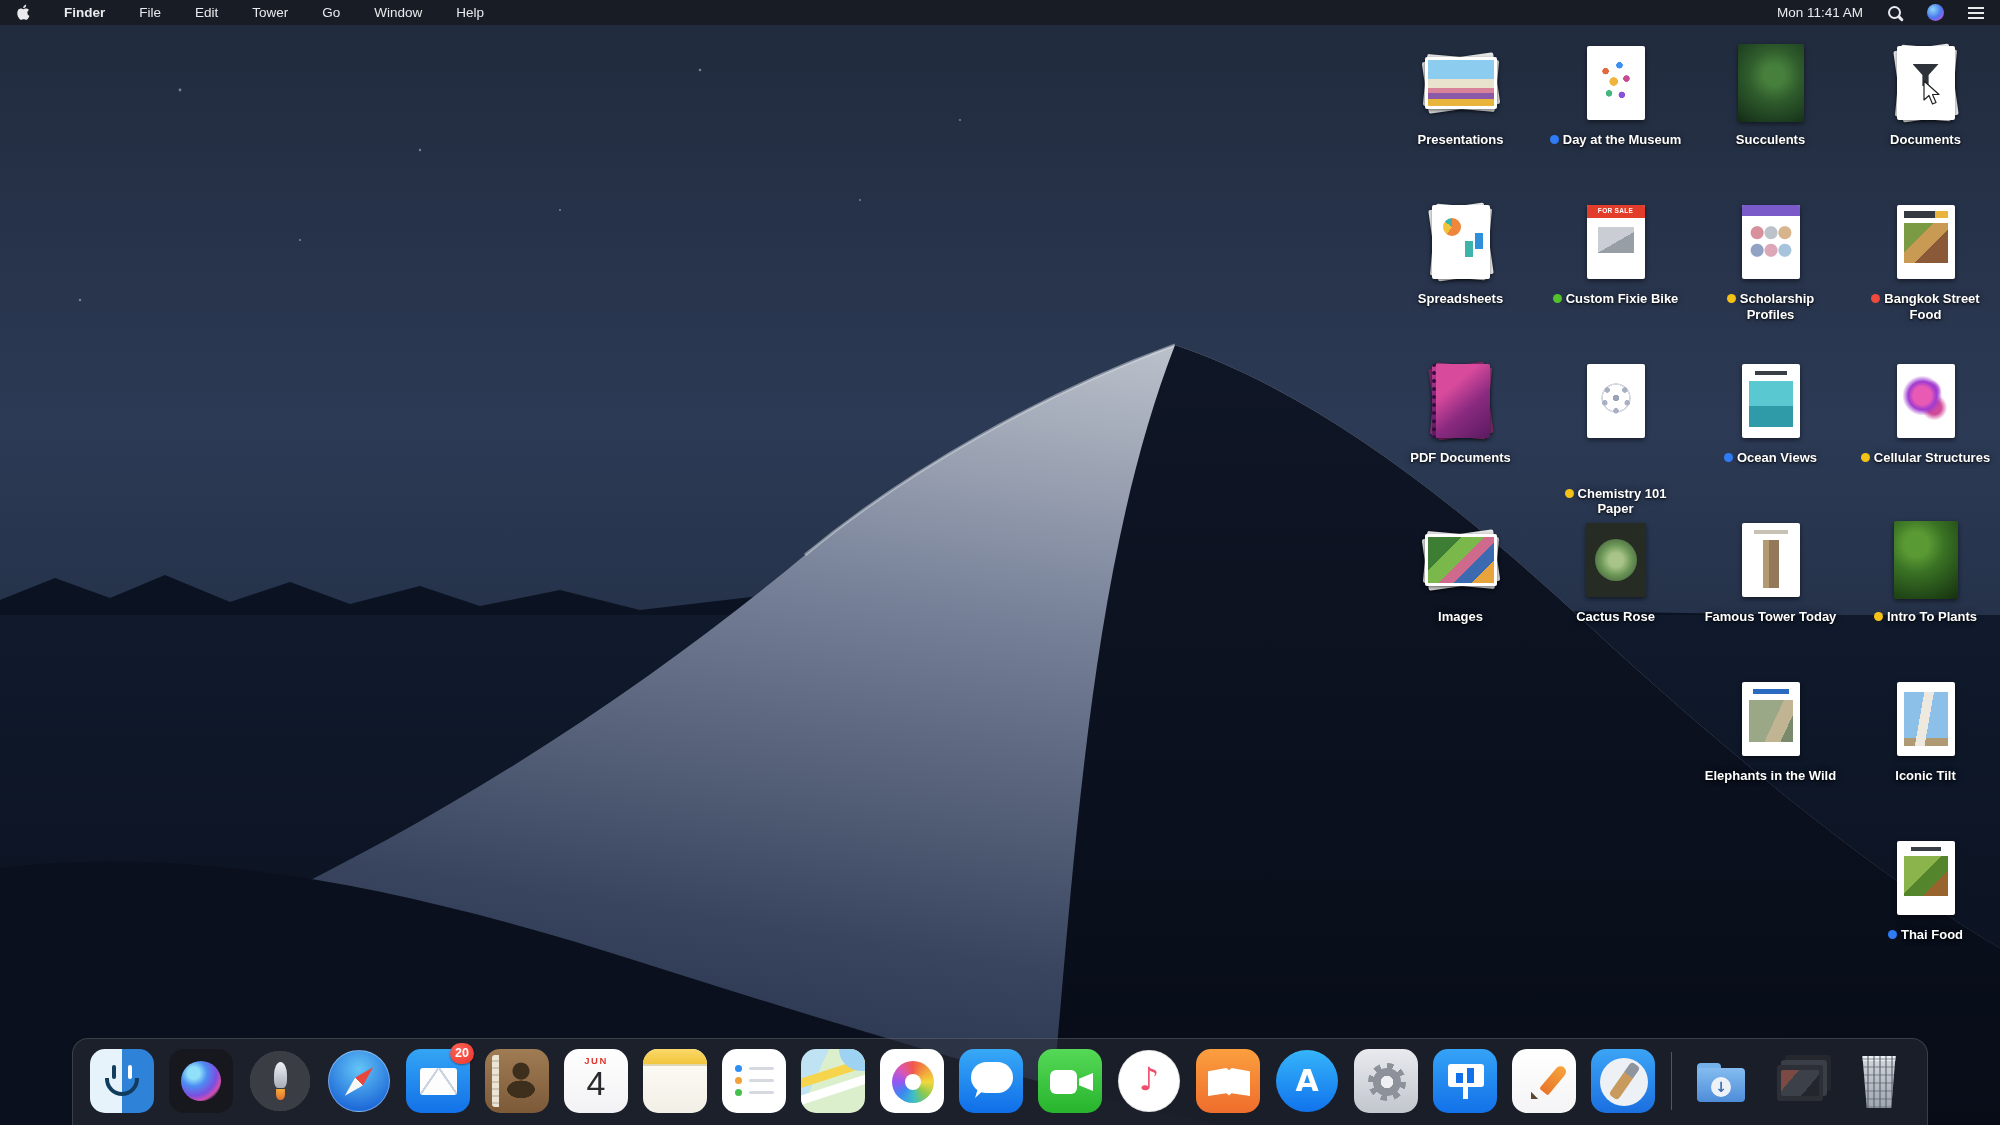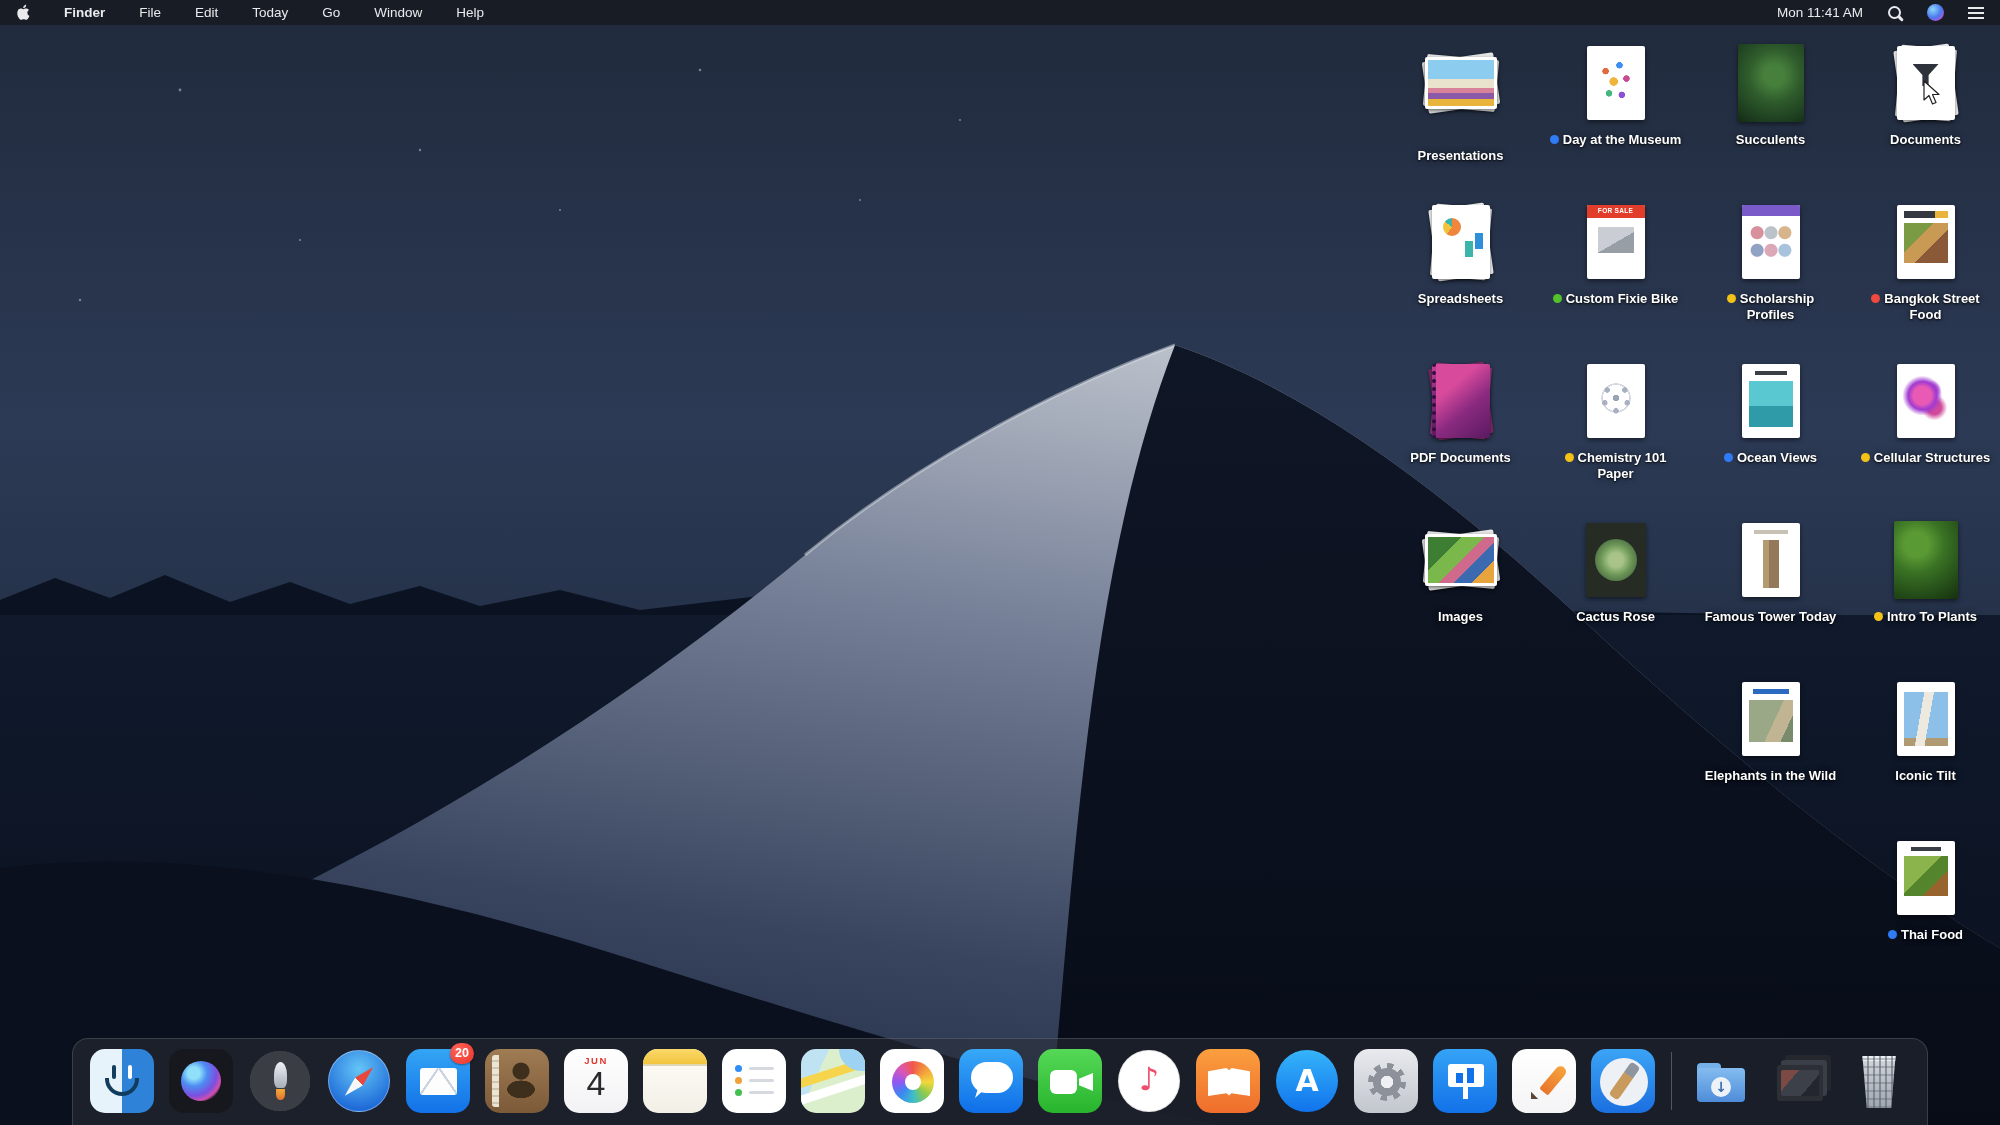--- a/index.html
+++ b/index.html
@@ -322,36 +322,36 @@
     <div class="mb-left">
       <span class="apple">
         <svg width="14" height="17" viewBox="0 0 14 18">
           <path fill="#e8eaee" d="M11.6 9.4c0-2 1.6-3 1.7-3-.9-1.4-2.4-1.6-2.9-1.6-1.2-.1-2.4.7-3 .7-.6 0-1.6-.7-2.6-.7-1.3 0-2.6.8-3.2 2-1.4 2.4-.4 6 1 8 .7 1 1.5 2 2.5 2 1 0 1.4-.6 2.6-.6 1.2 0 1.6.6 2.6.6 1.1 0 1.8-1 2.4-2 .8-1.1 1.1-2.2 1.1-2.3 0 0-2.2-.9-2.2-3.1zM9.6 3.2c.5-.7.9-1.6.8-2.5-.8 0-1.8.5-2.3 1.2-.5.6-1 1.5-.8 2.4.9.1 1.8-.5 2.3-1.1z"></path>
         </svg>
       </span>
       <span class="app-menu">Finder</span>
       <span class="mb-menus">
           <span class="menu-item">File</span>
           <span class="menu-item">Edit</span>
-          <span class="menu-item">Today</span>
+          <span class="menu-item">Tower</span>
           <span class="menu-item">Go</span>
           <span class="menu-item">Window</span>
           <span class="menu-item">Help</span>
         </span>
     </div>
     <div class="mb-right">
       <span class="clock">Mon 11:41 AM</span>
       <span class="mi-search"></span>
       <span class="mi-siri"></span>
       <span class="mi-list"></span>
     </div>
   </div>
 
   <div class="stacks-grid">
-      <div class="stack" style="grid-area: 1 / 1; gap: 16px;">
+      <div class="stack" style="grid-area: 1 / 1;">
         <div class="thumb k-presentations">
           <div class="page"></div>
         </div>
         <div class="stack-label">Presentations</div>
       </div>
       <div class="stack" style="grid-area: 1 / 2;">
         <div class="thumb k-museum">
           <div class="page"></div>
         </div>
         <div class="stack-label"><span class="dot" style="background: rgb(47, 124, 246);"></span>Day at the Museum</div>
@@ -393,21 +393,21 @@
           <div class="page"></div>
         </div>
         <div class="stack-label"><span class="dot" style="background: rgb(240, 74, 62);"></span>Bangkok Street Food</div>
       </div>
       <div class="stack" style="grid-area: 3 / 1;">
         <div class="thumb k-pdf">
           <div class="page"></div>
         </div>
         <div class="stack-label">PDF Documents</div>
       </div>
-      <div class="stack" style="grid-area: 3 / 2;">
+      <div class="stack" style="grid-area: 3 / 2; justify-content: space-between;">
         <div class="thumb k-chemistry">
           <div class="page"></div>
         </div>
         <div class="stack-label"><span class="dot" style="background: rgb(245, 195, 24);"></span>Chemistry 101 Paper</div>
       </div>
       <div class="stack" style="grid-area: 3 / 3;">
         <div class="thumb k-ocean">
           <div class="page"></div>
         </div>
         <div class="stack-label"><span class="dot" style="background: rgb(47, 124, 246);"></span>Ocean Views</div>

